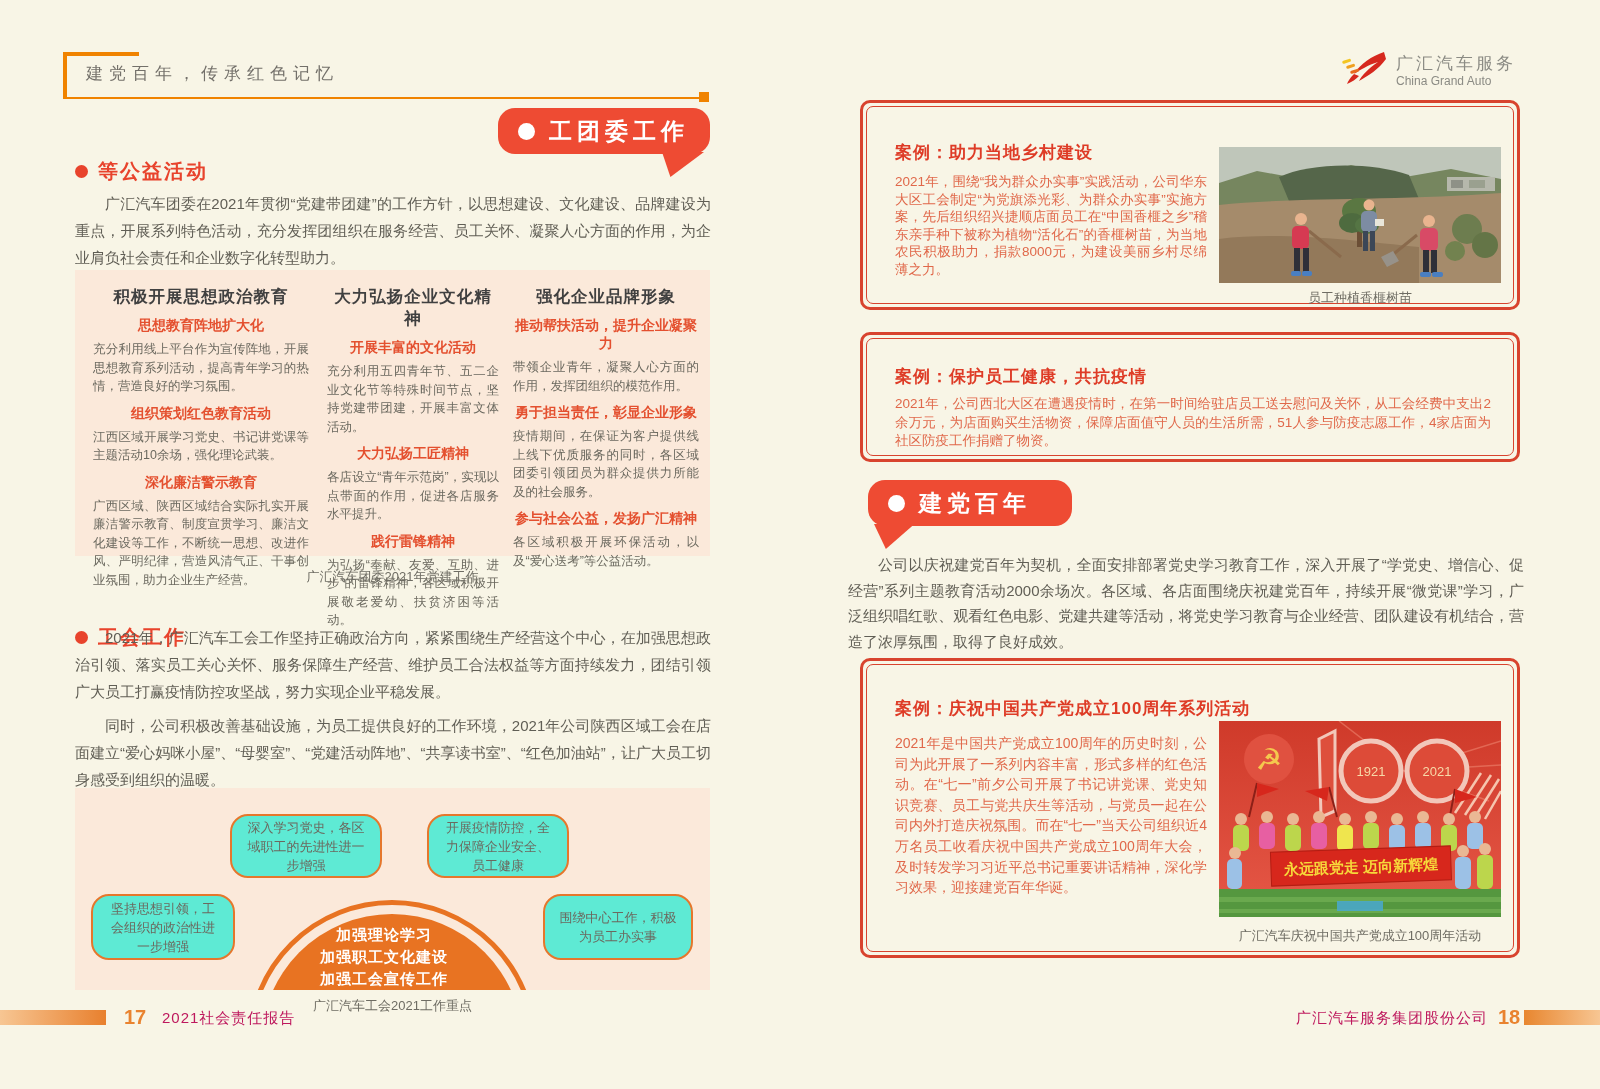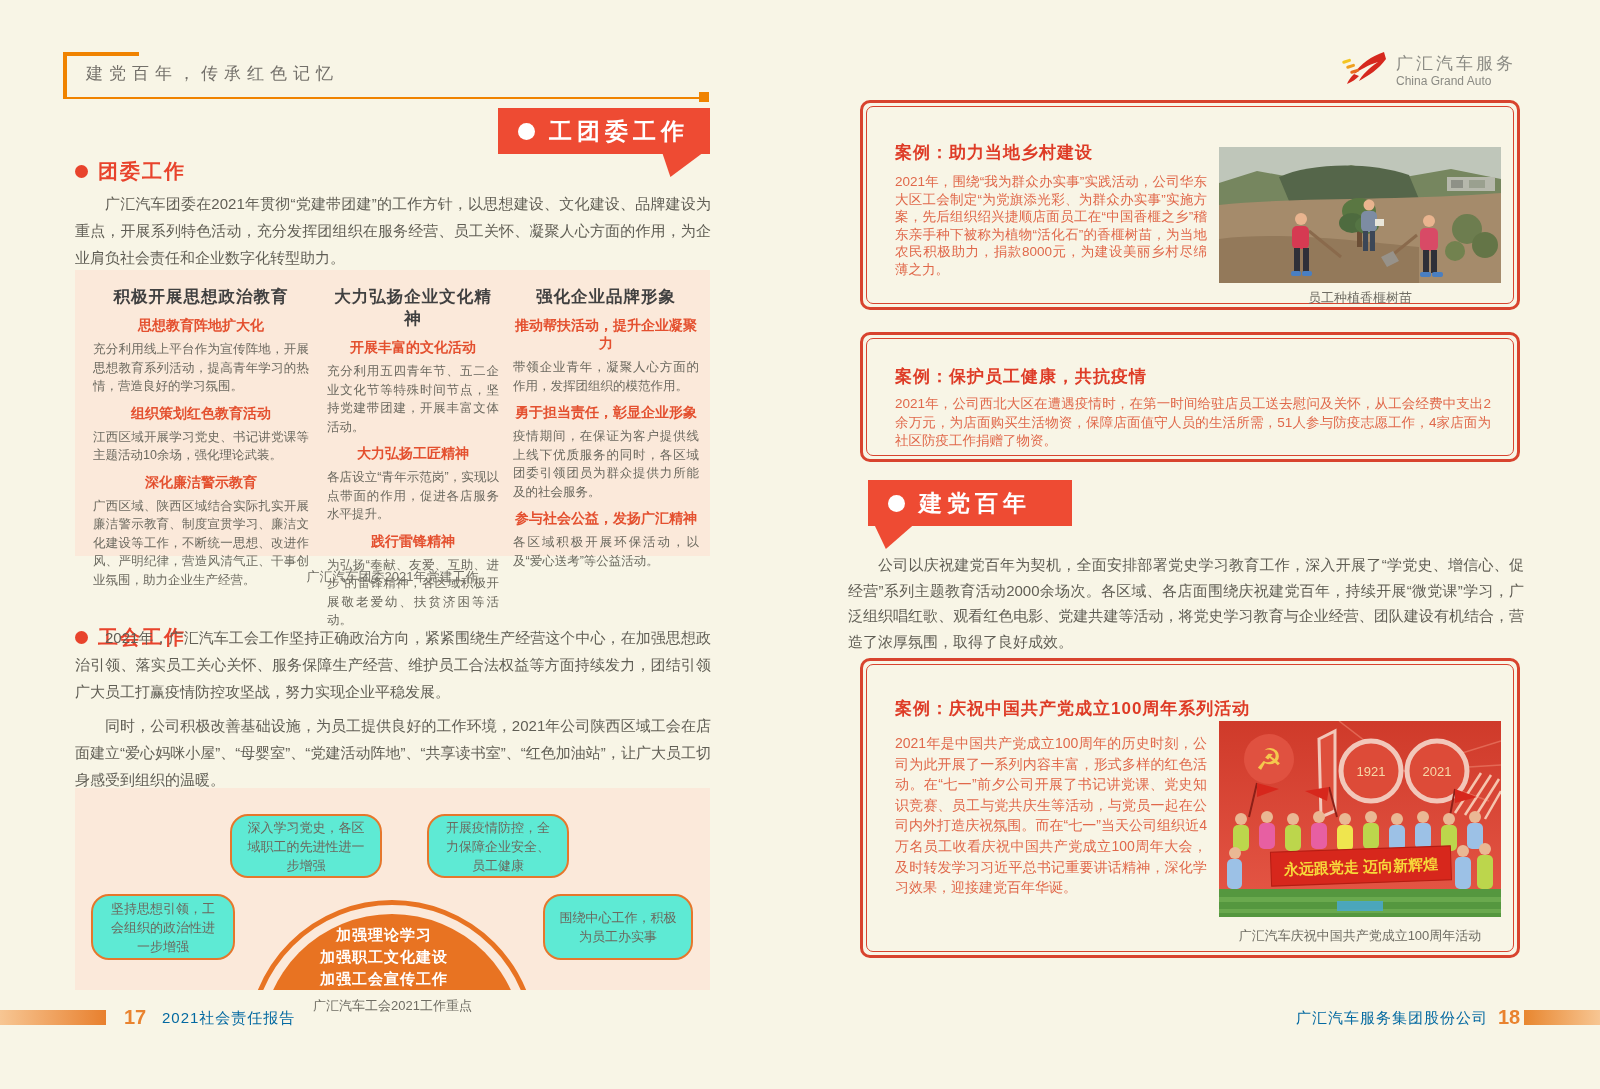--- a/index.html
+++ b/index.html
@@ -9,21 +9,21 @@
     font-family:"Liberation Sans","DejaVu Sans",sans-serif;
     color:#605e55;
   }
   .abs{position:absolute;}
   
   .hdr-bracket{left:63px;top:52px;width:72px;height:42px;border-left:4px solid #f08300;border-top:4px solid #f08300;}
   .hdr-title{left:86px;top:62px;font-size:17px;letter-spacing:6px;color:#73706a;}
   .hdr-line{left:63px;top:97px;width:638px;height:2px;background:#f08300;}
   .hdr-cap{left:699px;top:92px;width:10px;height:10px;background:#f08300;}
   
-  .banner{display:flex;align-items:center;background:#ee4b33;border-radius:0;color:#fff;font-weight:bold;text-align:center;}
+  .banner{display:flex;align-items:center;background:#ee4b33;border-radius:17px;color:#fff;font-weight:bold;text-align:center;}
   .banner .bdot{width:17px;height:17px;border-radius:50%;background:#fff;margin:0 14px 0 20px;}
   .banner .blabel{font-size:23px;letter-spacing:5px;}
   .banner-tail{background:#ee4b33;}
   
   .sec-h{display:flex;align-items:center;}
   .sec-h .sdot{width:13px;height:13px;border-radius:50%;background:#e8432c;margin-right:10px;}
   .sec-h .stext{font-size:20px;font-weight:bold;color:#e8432c;letter-spacing:2px;}
   .body-p{font-size:15px;line-height:27px;text-align:justify;text-indent:2em;color:#605e55;}
   .caption{font-size:13px;color:#6e6c63;text-align:center;}
   
@@ -41,21 +41,21 @@
   .dome-text{position:absolute;text-align:center;color:#fff;font-weight:bold;font-size:15px;line-height:22px;letter-spacing:1px;}
   
   .casebox{position:absolute;border:3px solid #d8432e;border-radius:10px;padding:3px;box-sizing:border-box;}
   .casebox-in{position:relative;width:100%;height:100%;border:1px solid #d8432e;border-radius:7px;box-sizing:border-box;}
   .case-title{position:absolute;font-size:17px;font-weight:bold;color:#de3b26;letter-spacing:1px;}
   .case-text{position:absolute;font-size:13.5px;line-height:17.6px;color:#e0684a;text-align:justify;}
   .case-text.wide{line-height:18.6px;}
   .photo{position:absolute;display:block;}
   
   .foot-num{font-size:20px;color:#e9832f;font-weight:bold;}
-  .foot-label{font-size:15px;color:#0369a1;letter-spacing:1px;}
+  .foot-label{font-size:15px;color:#be185d;letter-spacing:1px;}
   
   .logo-zh{font-size:17px;color:#8b8b84;letter-spacing:3px;}
   .logo-en{font-size:12px;color:#8b8b84;}
 </style>
 </head>
 <body>
 
 <div id="canvas">
 
   <div class="abs hdr-bracket"></div>
@@ -64,21 +64,21 @@
   <div class="abs hdr-cap"></div>
 
   <div class="abs banner" style="left:498px;top:108px;width:212px;height:46px;">
     <span class="bdot"></span>
     <span class="blabel">工团委工作</span>
   </div>
   <div class="abs banner-tail" style="left:648px;top:152px;width:56px;height:25px;clip-path:polygon(25% 0,100% 0,40% 100%);"></div>
 
   <div class="abs sec-h" style="left:75px;top:158px;">
     <span class="sdot"></span>
-    <span class="stext">团委工作</span>
+    <span class="stext">等公益活动</span>
   </div>
 
   <div class="abs body-p" style="left:75px;top:190px;width:636px;">广汇汽车团委在2021年贯彻“党建带团建”的工作方针，以思想建设、文化建设、品牌建设为重点，开展系列特色活动，充分发挥团组织在服务经营、员工关怀、凝聚人心方面的作用，为企业肩负社会责任和企业数字化转型助力。</div>
 
   <div class="abs panel" style="left:75px;top:270px;width:635px;height:286px;">
     <div class="pcol" style="left:18px;width:216px;">
       <div class="pcol-title">积极开展思想政治教育</div>
       <div class="psub">思想教育阵地扩大化</div>
       <div class="ptext">充分利用线上平台作为宣传阵地，开展思想教育系列活动，提高青年学习的热情，营造良好的学习氛围。</div>
       <div class="psub">组织策划红色教育活动</div>

